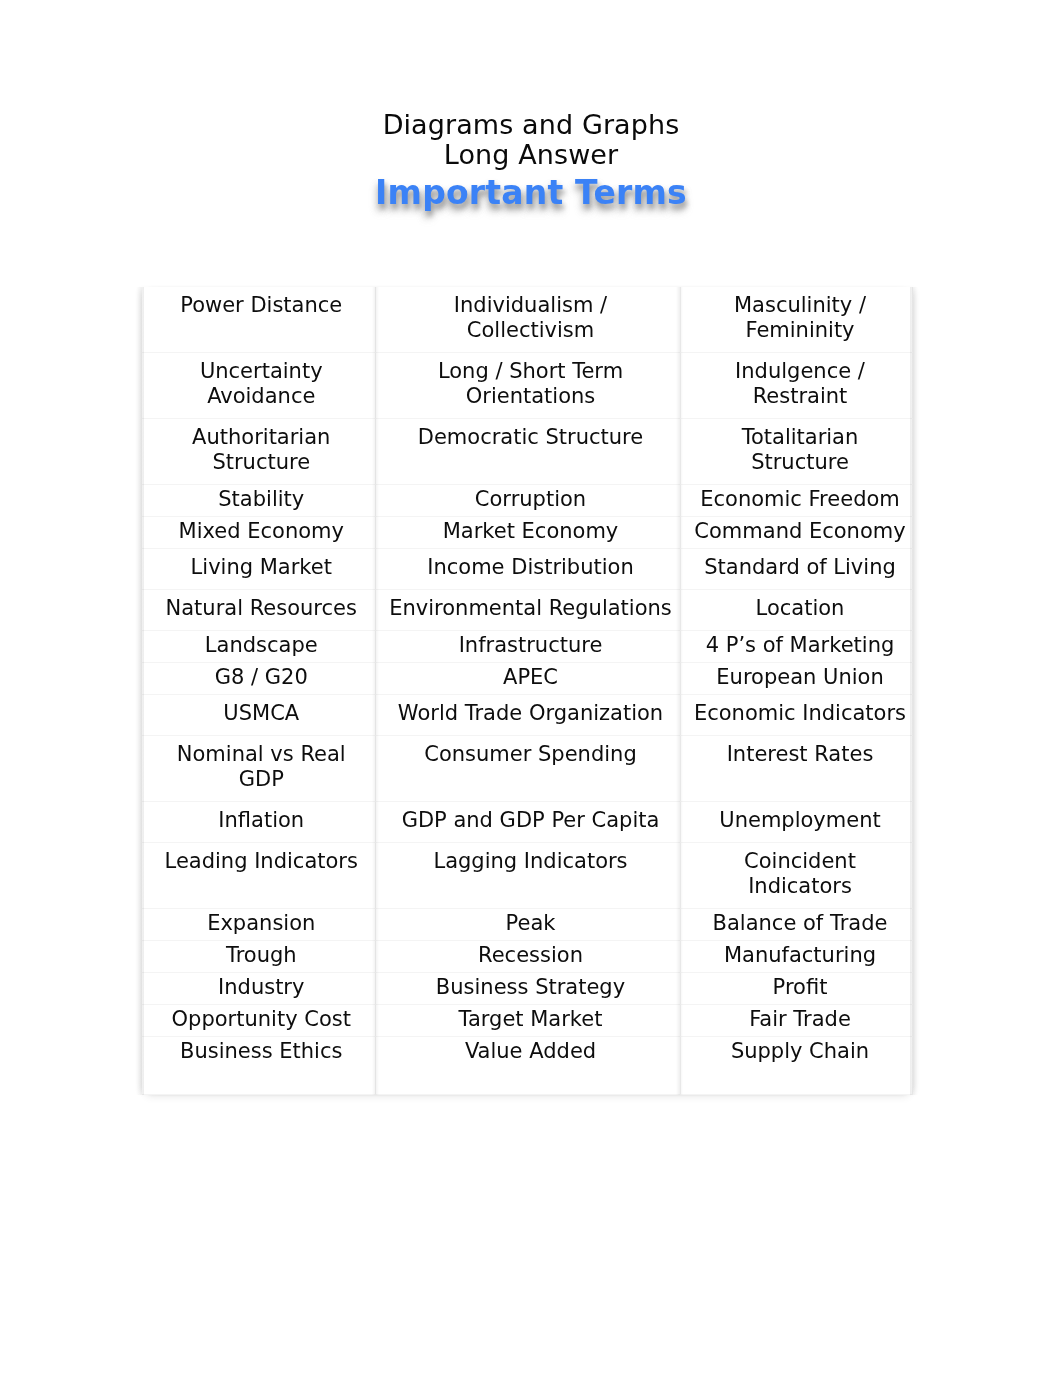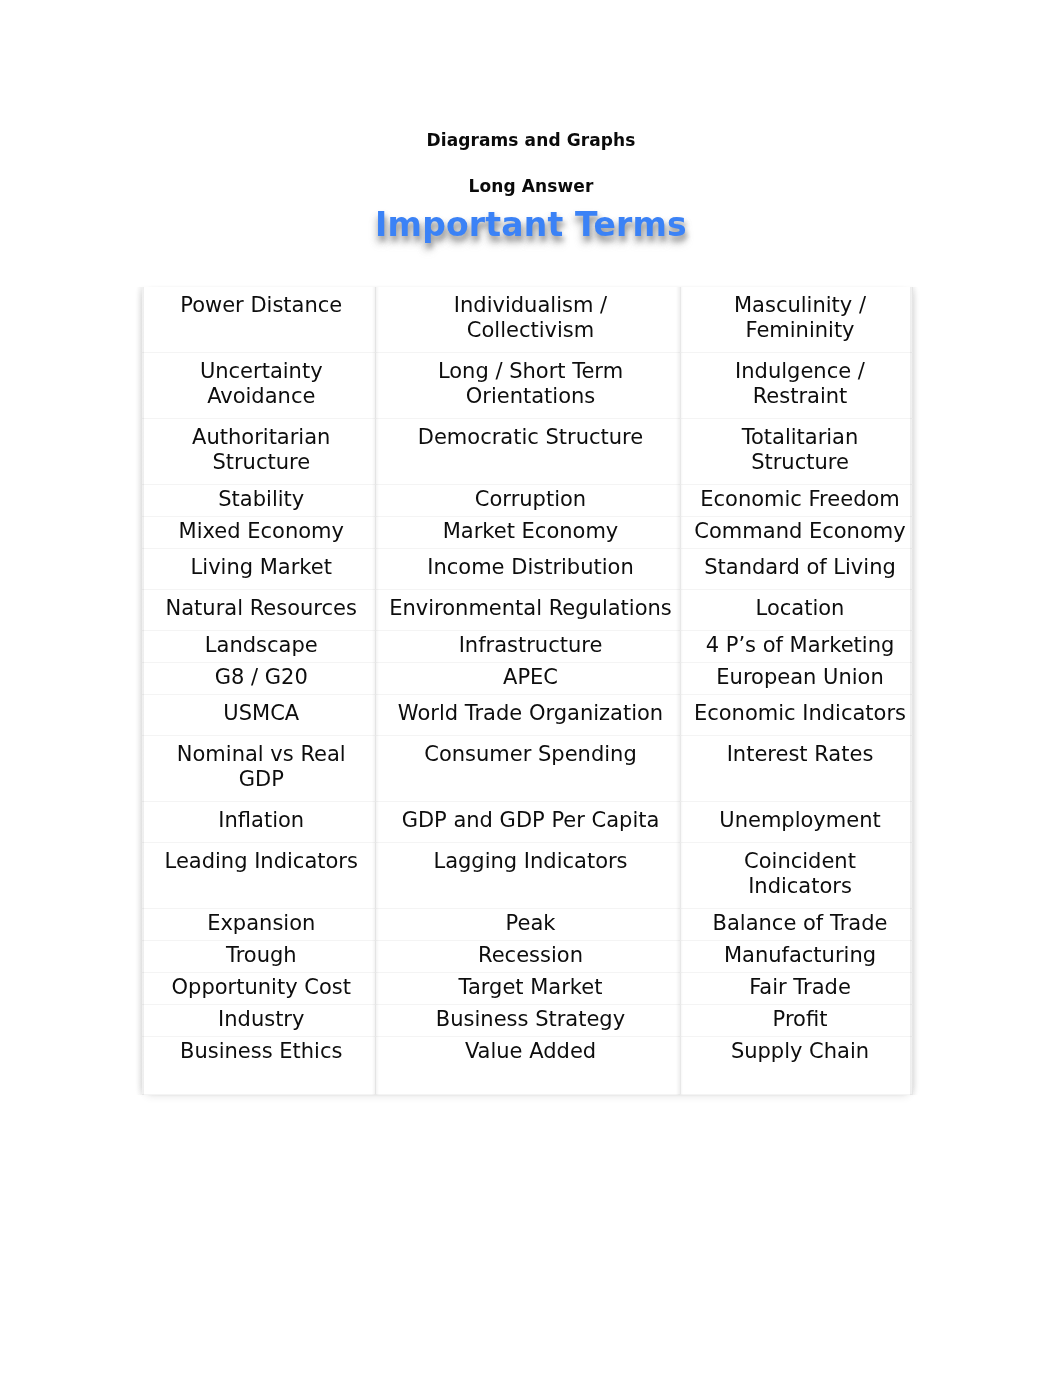--- a/index.html
+++ b/index.html
@@ -23,26 +23,25 @@
     position: relative;
     background: #fff;
   }
 
   
   .header {
     text-align: center;
     padding-top: 110px;
   }
   .header-line {
-    font-size: 17px;
+    font-size: 27px;
     line-height: 29.5px;
-    font-weight: bold;
+    font-weight: normal;
     color: #0a0a0a;
     letter-spacing: 0.1px;
-    margin-top: 16px;
   }
   .header-title-wrap {
     margin-top: 4px;
     position: relative;
     display: block;
   }
   .header-title {
     font-size: 33px;
     line-height: 40px;
     font-weight: bold;
@@ -215,30 +214,30 @@
             <td>Expansion</td>
             <td>Peak</td>
             <td class="last-col">Balance of Trade</td>
           </tr>
           <tr class="short">
             <td>Trough</td>
             <td>Recession</td>
             <td class="last-col">Manufacturing</td>
           </tr>
           <tr class="short">
+            <td>Industry</td>
+            <td>Business Strategy</td>
+            <td class="last-col">Profit</td>
+          </tr>
+          <tr class="short">
             <td>Opportunity Cost</td>
             <td>Target Market</td>
             <td class="last-col">Fair Trade</td>
           </tr>
           <tr class="short">
-            <td>Industry</td>
-            <td>Business Strategy</td>
-            <td class="last-col">Profit</td>
-          </tr>
-          <tr class="short">
             <td>Business Ethics</td>
             <td>Value Added</td>
             <td class="last-col">Supply Chain</td>
           </tr>
         </tbody>
     </table>
   </div>
 
 </div>
 

